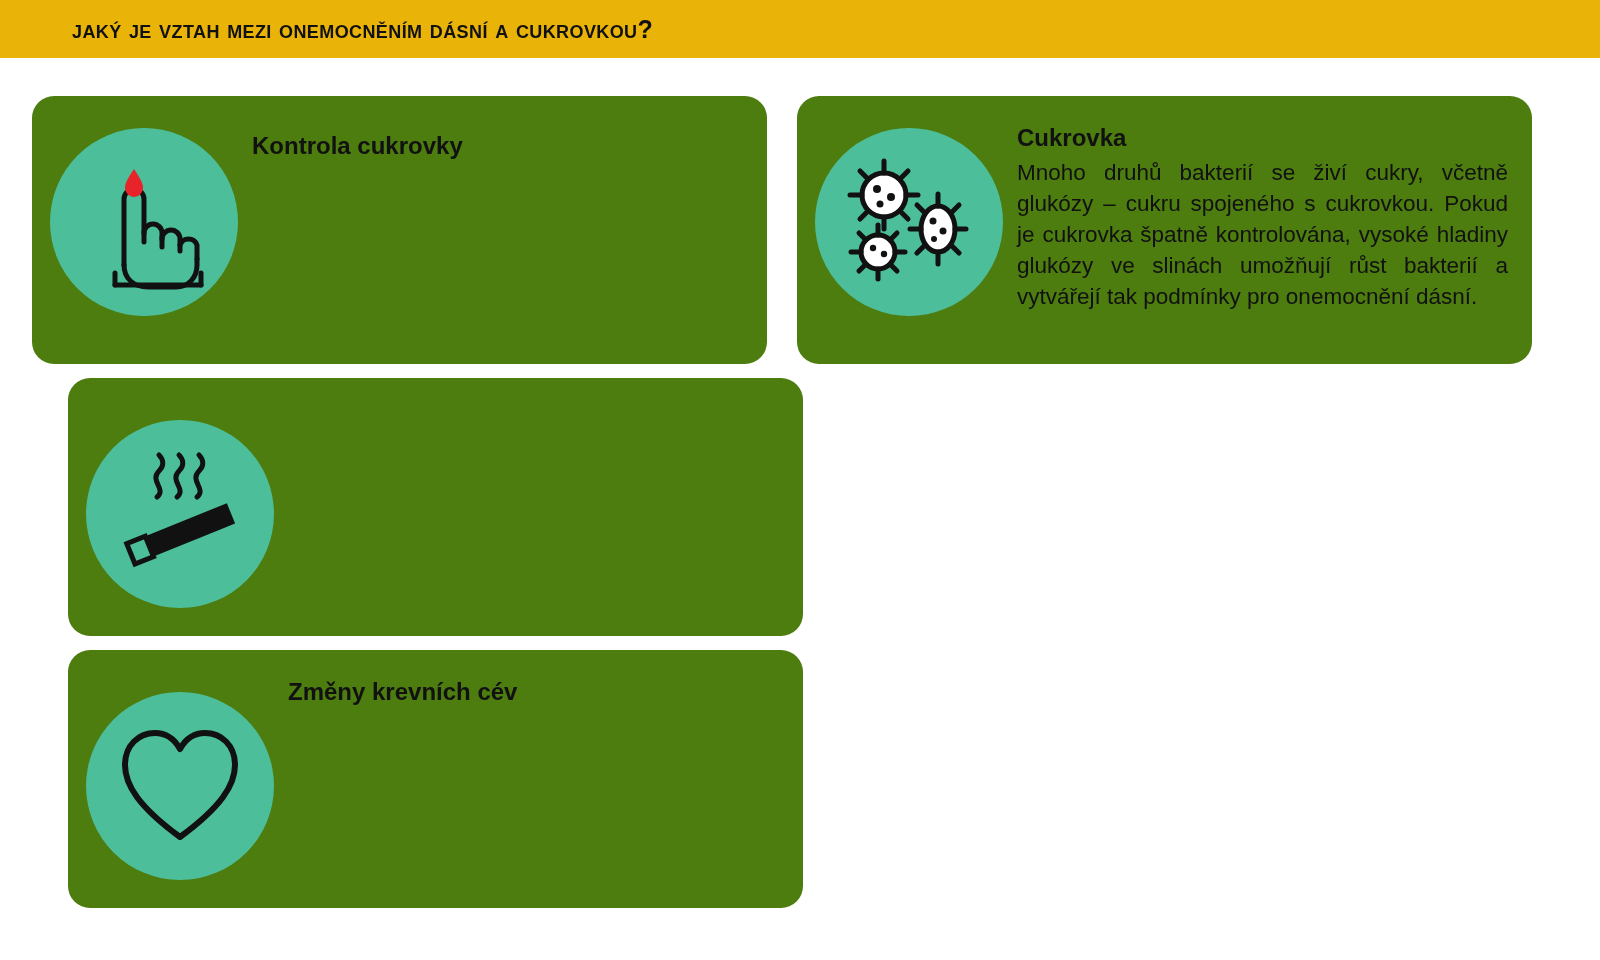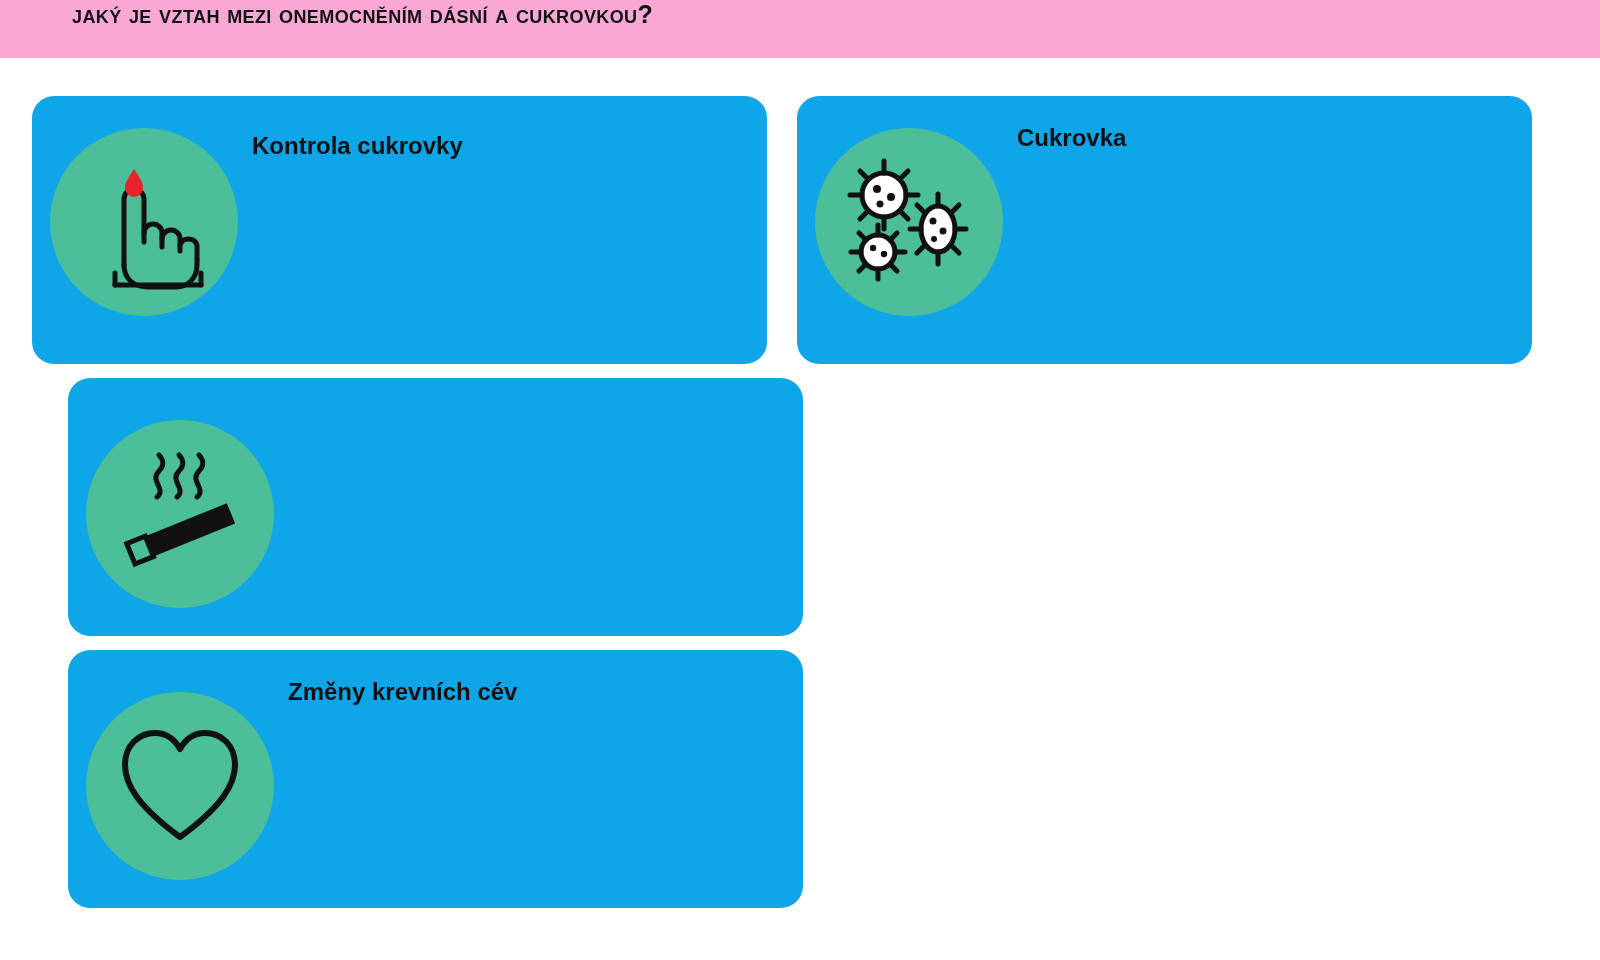--- a/index.html
+++ b/index.html
@@ -15,23 +15,23 @@
     overflow: hidden;
   }
 
   
   .header-bar {
     position: absolute;
     left: 0;
     top: 0;
     width: 1600px;
     height: 58px;
-    background: #f9a8d4;
-    display: flex;
-    align-items: flex-start;
+    background: #eab308;
+    display: flex;
+    align-items: center;
   }
   .header-title {
     margin-left: 72px;
     color: #111111;
     font-size: 25px;
     font-weight: bold;
     letter-spacing: 0.4px;
     font-variant: small-caps;
     text-transform: lowercase;
   }
@@ -42,21 +42,21 @@
     position: absolute;
     left: 32px;
     top: 96px;
     width: 1536px;
     display: flex;
     flex-wrap: wrap;
     gap: 14px 30px;
   }
   .card {
     width: 735px;
-    background: #0ea5e9;
+    background: #4d7c0f;
     border-radius: 22px;
     box-sizing: border-box;
     padding: 18px 22px 18px 18px;
     display: flex;
     align-items: flex-start;
   }
   .card.row1 { min-height: 268px; }
   .card.row2 { min-height: 258px; margin-left: 36px; }
 
   .icon-wrap {
@@ -181,20 +181,21 @@
             <line x1="117" y1="98" x2="125" y2="106"></line>
           </g>
           <circle cx="99" cy="74" r="3.5" fill="#111" stroke="none"></circle>
           <circle cx="109" cy="84" r="3.5" fill="#111" stroke="none"></circle>
           <circle cx="100" cy="92" r="3" fill="#111" stroke="none"></circle>
         </g>
       </svg>
     </div>
     <div class="content">
       <h3 class="card-title">Cukrovka</h3>
+      <p class="card-body">Mnoho druhů bakterií se živí cukry, včetně glukózy – cukru spojeného s cukrovkou. Pokud je cukrovka špatně kontrolována, vysoké hladiny glukózy ve slinách umožňují růst bakterií a vytvářejí tak podmínky pro onemocnění dásní.</p>
     </div>
   </div>
 
   <div class="card row2 c-left smoking">
     <div class="icon-wrap">
       <svg width="150" height="150" viewBox="0 0 150 150" aria-hidden="true">
         <g fill="none" stroke="#111" stroke-width="5" stroke-linecap="round">
           <path d="M52 58 c10 -8 -8 -16 2 -26 c6 -6 4 -12 0 -16"></path>
           <path d="M72 58 c10 -8 -8 -16 2 -26 c6 -6 4 -12 0 -16"></path>
           <path d="M92 58 c10 -8 -8 -16 2 -26 c6 -6 4 -12 0 -16"></path>

